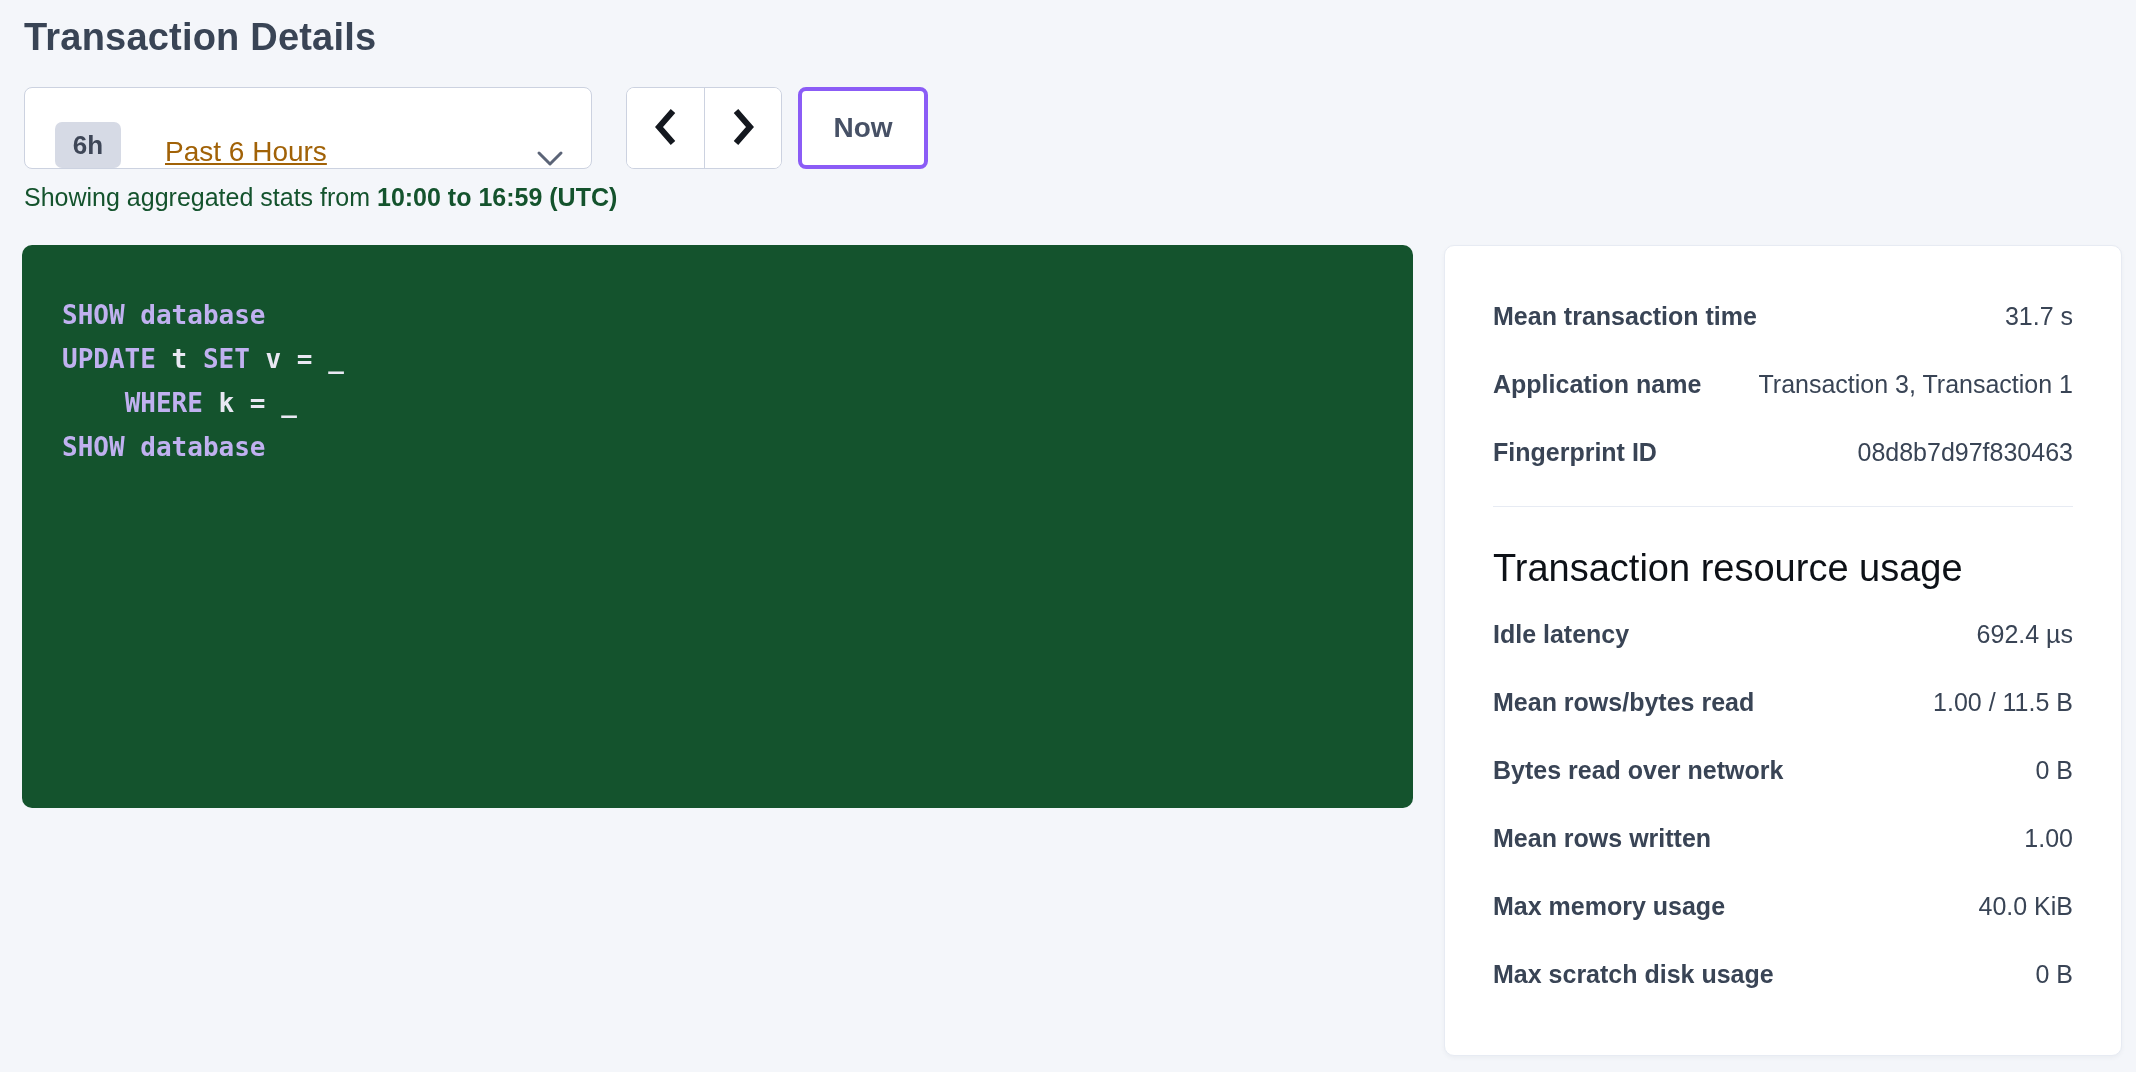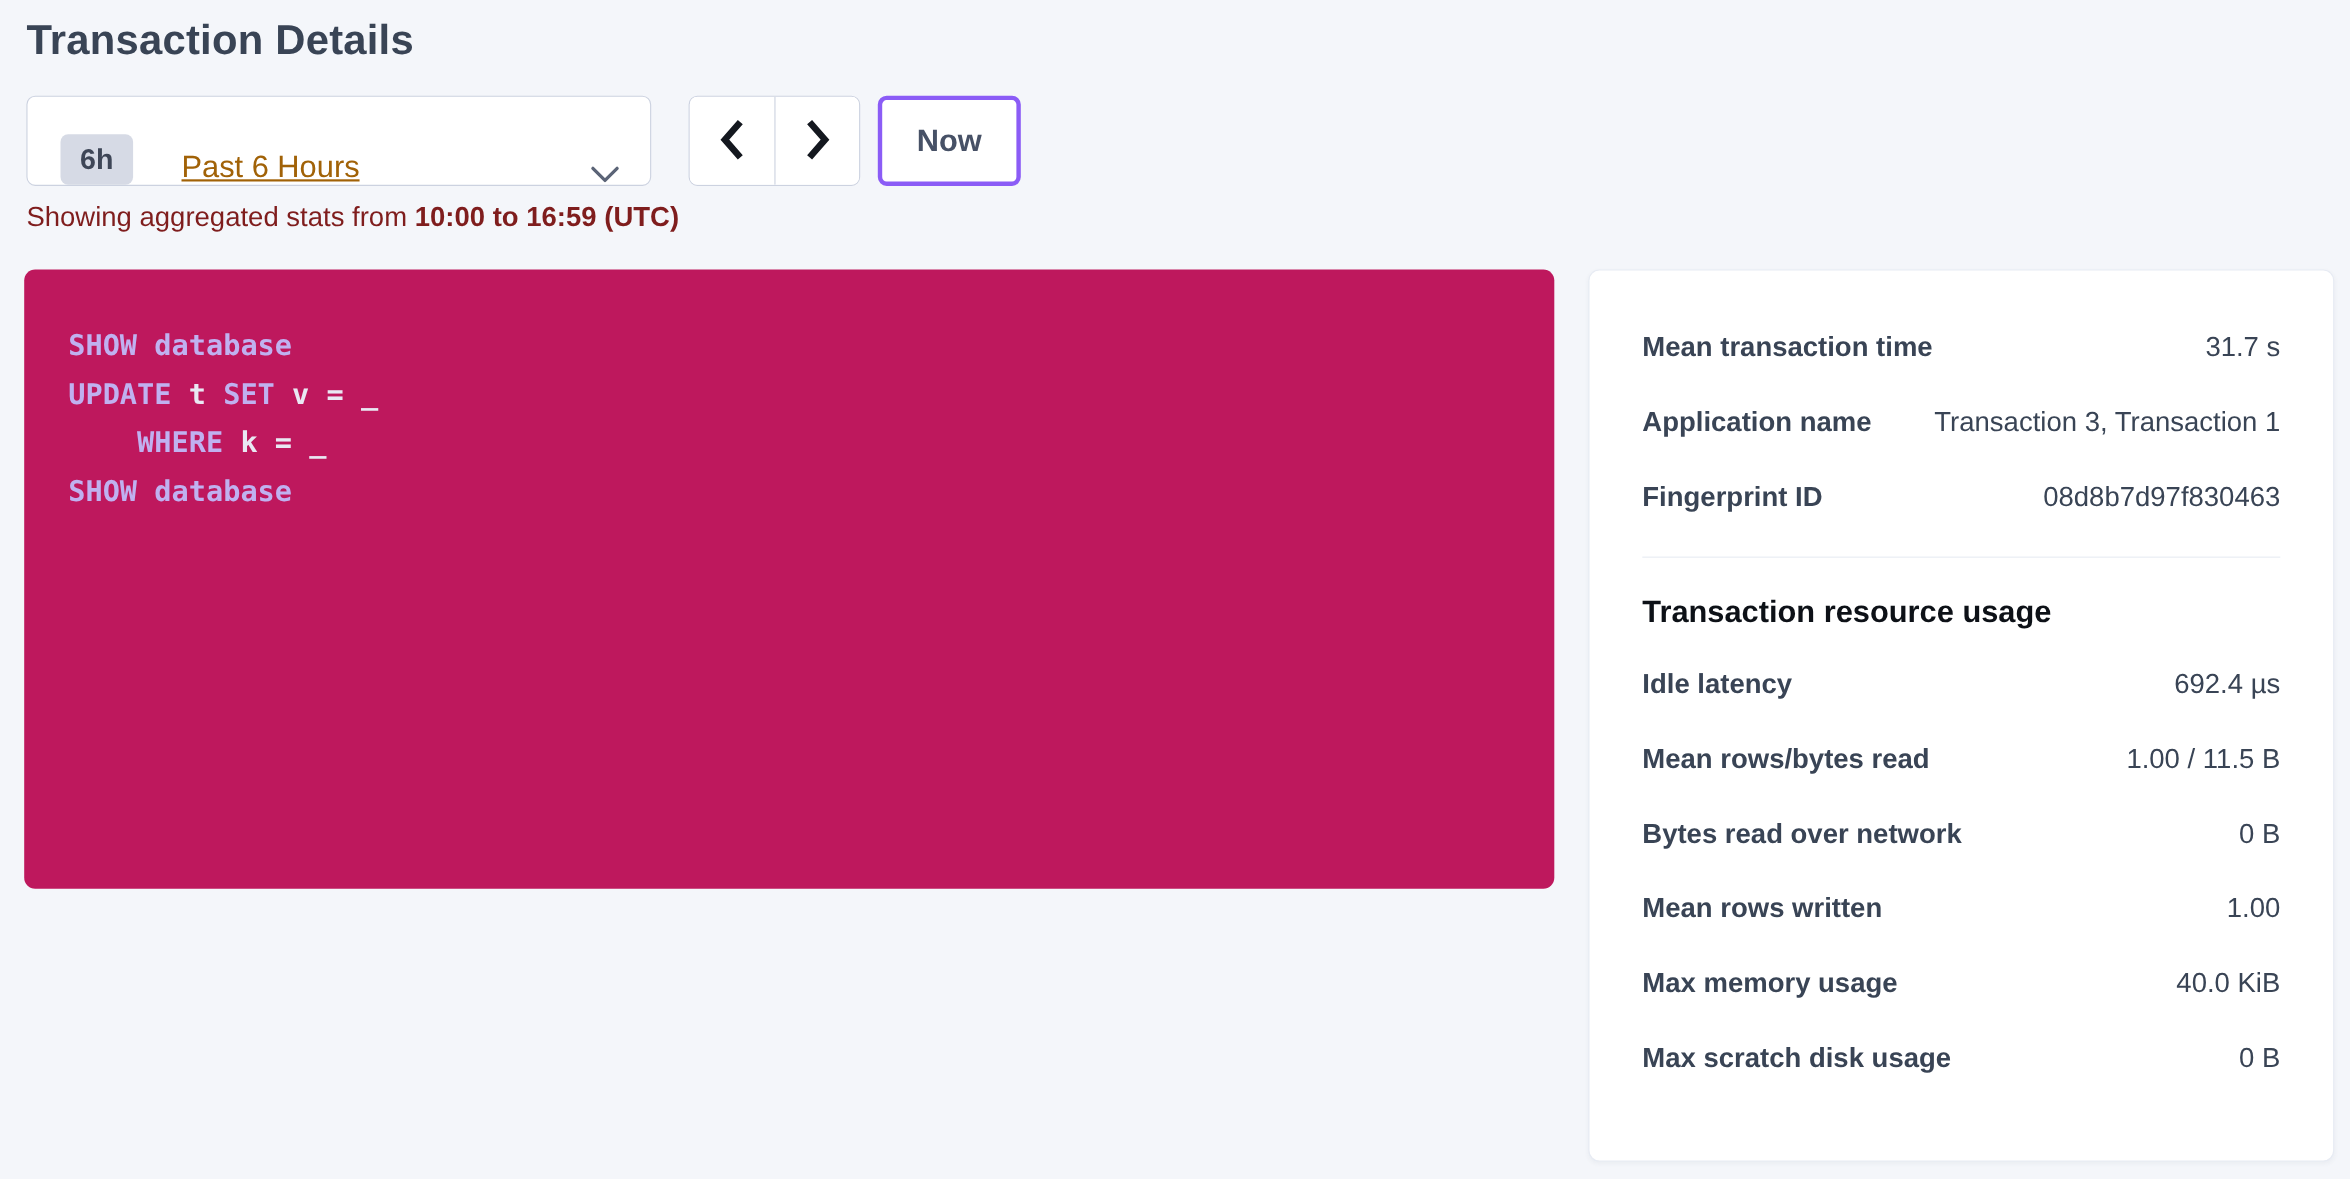--- a/index.html
+++ b/index.html
@@ -68,30 +68,30 @@
     border: 4px solid #8b5cf6;
     border-radius: 8px;
     display: flex; align-items: center; justify-content: center;
     font-size: 28px; font-weight: 700; color: #475166;
     font-family: "Liberation Sans", sans-serif;
     cursor: pointer;
   }
 
   .stats-summary {
     position: absolute; left: 24px; top: 183px;
-    font-size: 25px; color: #7f1d1d;
+    font-size: 25px; color: #14532d;
     white-space: pre-wrap;
   }
   .stats-summary b { font-weight: 700; }
 
   
   .sql-box {
     position: absolute; left: 22px; top: 245px;
     width: 1391px; height: 563px;
-    background: #be185d;
+    background: #14532d;
     border-radius: 10px;
     padding: 48px 40px;
   }
   .sql-code {
     font-family: "DejaVu Sans Mono", monospace;
     font-size: 26px; line-height: 44px;
     font-weight: 700;
     color: #e9e8f3;
     white-space: pre;
   }
@@ -113,22 +113,22 @@
     font-size: 25px;
   }
   .stats-row-label { font-weight: 700; color: #394455; }
   .stats-row-value { font-weight: 400; color: #394455; text-align: right; }
 
   .panel-divider {
     border: none; border-top: 1px solid #e7ebf3;
     margin: 9px 0 0 0;
   }
   .section-heading {
-    margin-top: 31px; margin-bottom: 34px;
-    font-size: 28px; font-weight: 700; color: #0d1117;
+    margin-top: 43px; margin-bottom: 34px;
+    font-size: 38px; font-weight: 400; color: #0d1117;
     line-height: 36px;
   }
 </style>
 </head>
 <body>
 
 <div class="page">
 
   <div class="page-title">Transaction Details</div>
 

